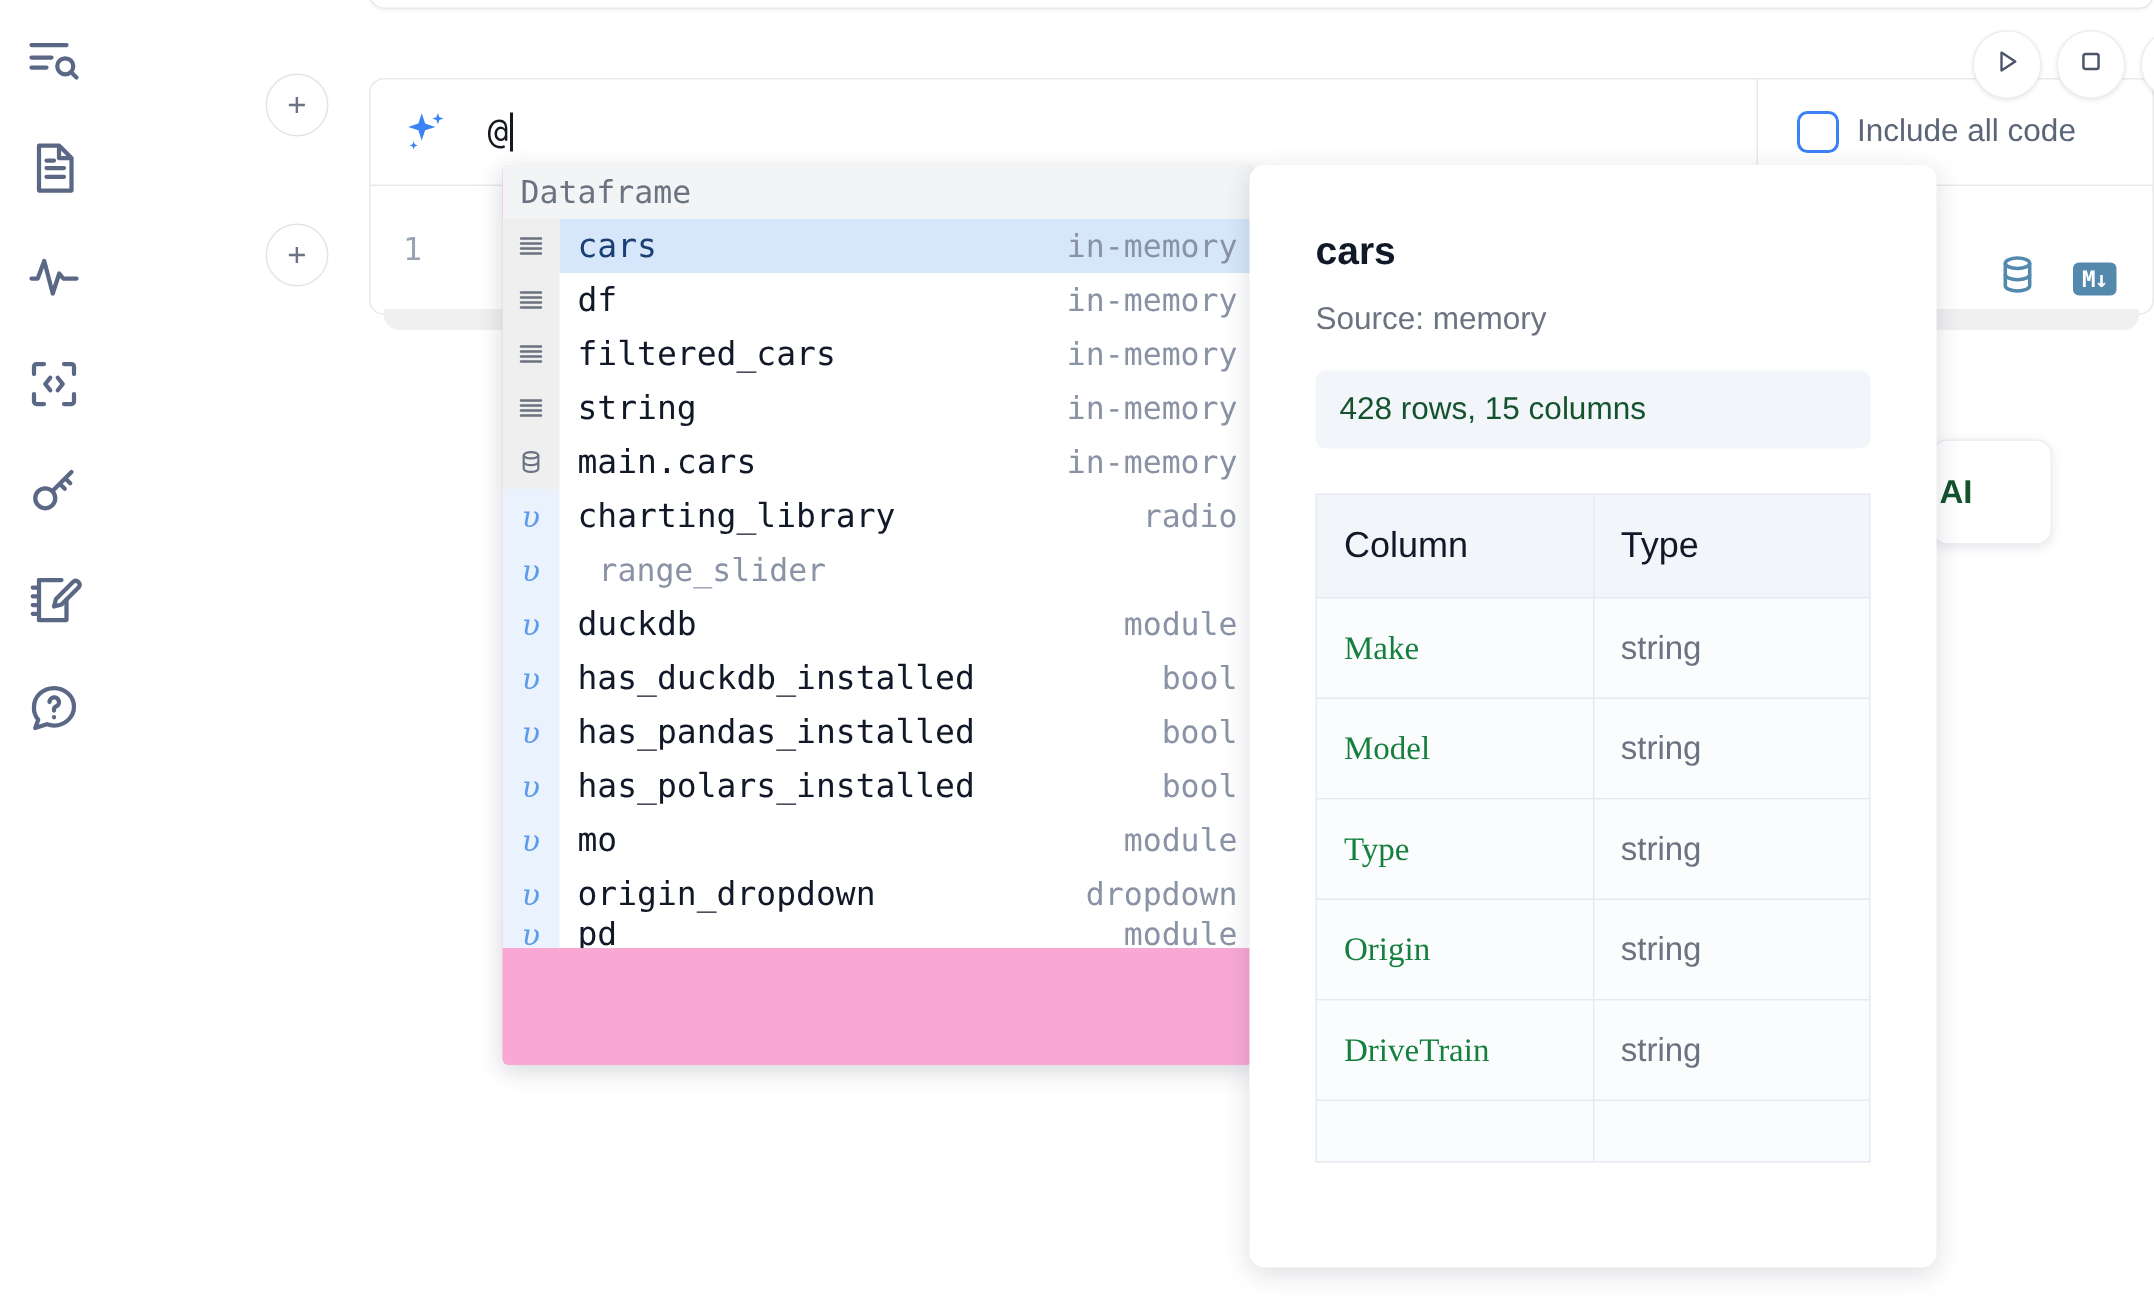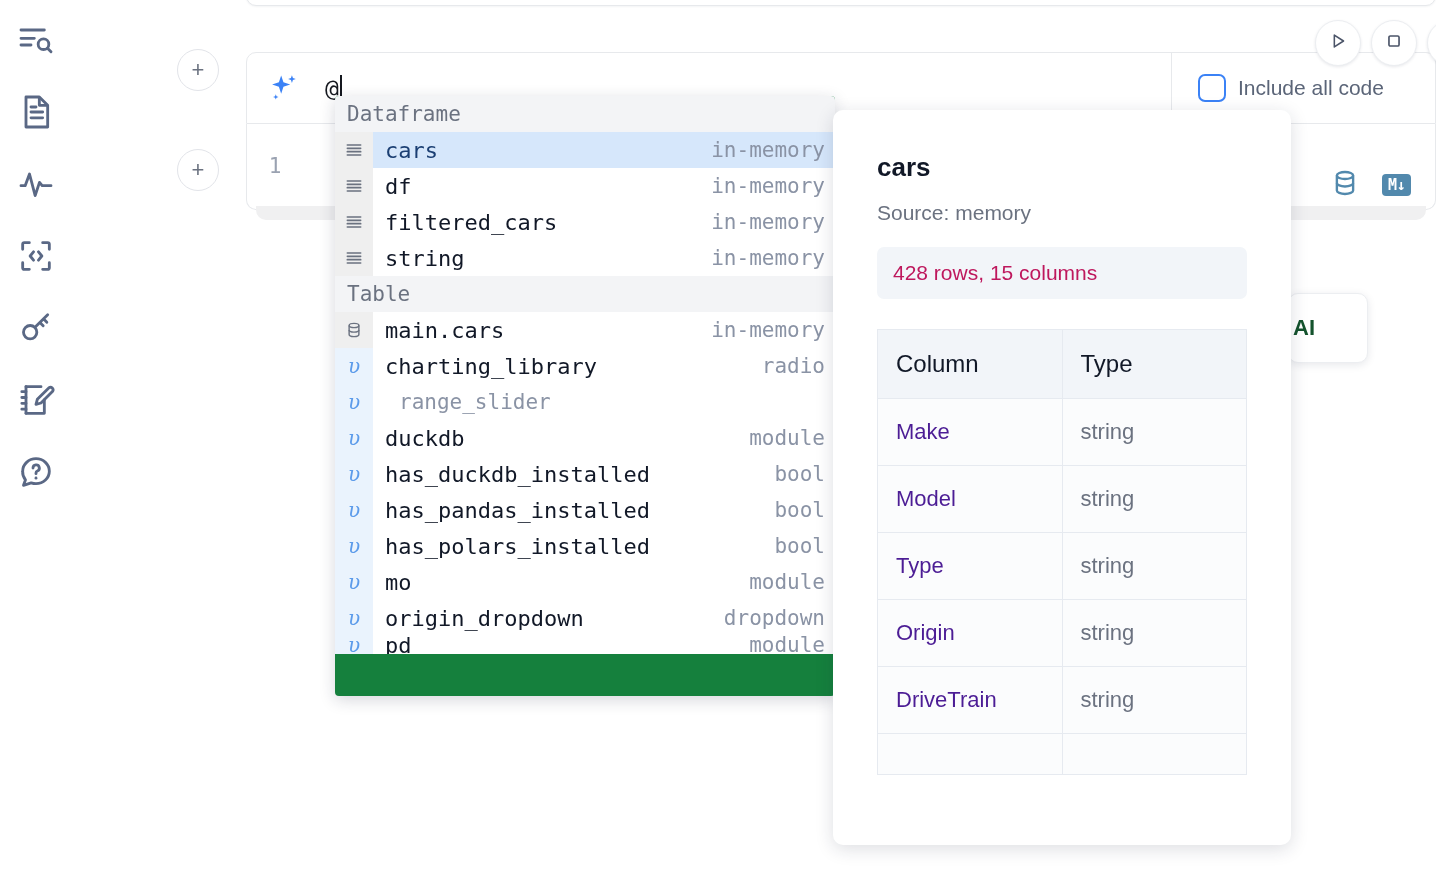--- a/index.html
+++ b/index.html
@@ -158,23 +158,23 @@
     padding-left: 4px;
     overflow: hidden;
   }
   .ai-card-text {
     font-size: 22px; font-weight: 700; color: #14532d;
     white-space: nowrap;
   }
 
   
   .completions {
-    position: absolute; left: 335px; top: 96px;
+    position: absolute; left: 335px; top: 110px;
     width: 500px; height: 600px;
-    background: #15803d;
+    background: #f9a8d4;
     border-radius: 4px;
     box-shadow: 0 4px 16px rgba(25,35,60,.18);
     overflow: hidden;
     font-family: "DejaVu Sans Mono", monospace;
   }
   .group-header {
     height: 36px; line-height: 36px;
     padding-left: 12px;
     background: #f3f4f6;
     color: #6b7280;
@@ -235,21 +235,21 @@
     margin-bottom: 18px;
   }
   .d-source {
     font-size: 21px; color: #6b7280;
     margin-bottom: 22px;
   }
   .d-stats {
     background: #f2f5f9;
     border-radius: 7px;
     padding: 14px 16px;
-    font-size: 21px; color: #be185d;
+    font-size: 21px; color: #14532d;
     margin-bottom: 30px;
   }
   table.d-table {
     width: 100%;
     border-collapse: collapse;
     table-layout: fixed;
   }
   table.d-table th {
     background: #f2f5f9;
     text-align: left;
@@ -259,22 +259,22 @@
     padding: 20px 18px;
     border: 1px solid #e6eaf0;
   }
   table.d-table td {
     padding: 20px 18px;
     border: 1px solid #e6eaf0;
     font-size: 22px;
     background: #fbfcfd;
   }
   table.d-table td.col {
-    font-family: Liberation Sans, sans-serif;
-    color: #4c1d95;
+    font-family: Liberation Serif, serif;
+    color: #15803d;
   }
   table.d-table td.typ { color: #6b7280; }
 </style>
 </head>
 <body>
 
 <div id="root">
 
   <nav class="rail">
     <div class="rail-btn">
@@ -447,21 +447,20 @@
         <svg width="20" height="20" viewBox="0 0 24 24" fill="none" stroke="currentColor" stroke-width="2" stroke-linecap="round">
           <path d="M4 6h16M4 10h16M4 14h16M4 18h16"></path>
         </svg>
       </span>
       <span class="c-name-wrap">
         <span class="c-name">string</span>
         <span class="c-kind">in-memory</span>
       </span>
     </div>
 
-    <div class="group-header">Table</div>
     <div class="c-row">
       <span class="c-icon">
         <svg width="18" height="18" viewBox="0 0 24 24" fill="none" stroke="currentColor" stroke-width="1.9">
           <ellipse cx="12" cy="6" rx="6.5" ry="2.8"></ellipse>
           <path d="M5.5 6v12c0 1.5 2.9 2.8 6.5 2.8s6.5-1.3 6.5-2.8V6"></path>
           <path d="M5.5 12c0 1.5 2.9 2.8 6.5 2.8s6.5-1.3 6.5-2.8"></path>
         </svg>
       </span>
       <span class="c-name-wrap">
         <span class="c-name">main.cars</span>

